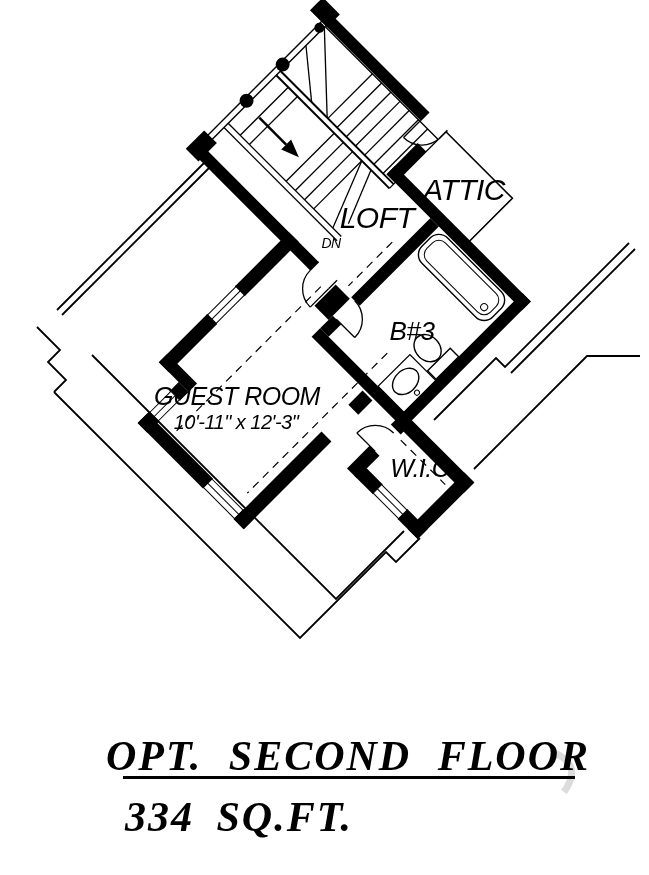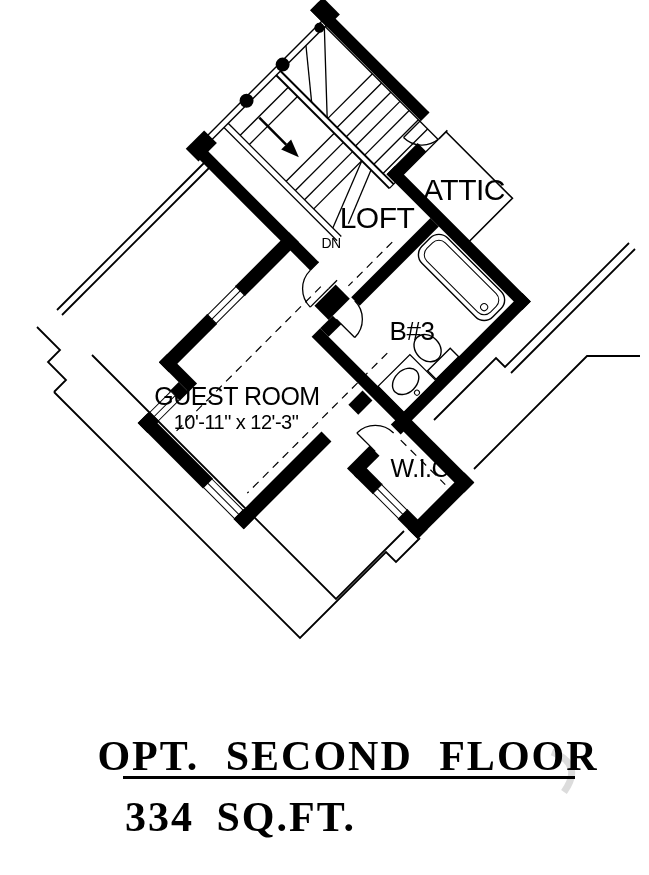--- a/index.html
+++ b/index.html
@@ -2,20 +2,21 @@
 <html><head>
 <meta charset="utf-8">
 <style>
   html,body{margin:0;padding:0;background:#ffffff;}
   .sheet{
     position:relative;
     width:649px;height:875px;
     background:#ffffff;
     overflow:hidden;
     font-family:"Liberation Sans", sans-serif;
+    font-style:italic;
   }
   svg{display:block;}
   text{fill:#000;}
   .lbl{font-family:"Liberation Sans", sans-serif;font-weight:400;letter-spacing:-0.5px;}
   .ttl{font-family:"Liberation Serif", serif;font-weight:700;letter-spacing:2px;}
 </style>
 </head>
 <body>
 
 <div class="sheet">

